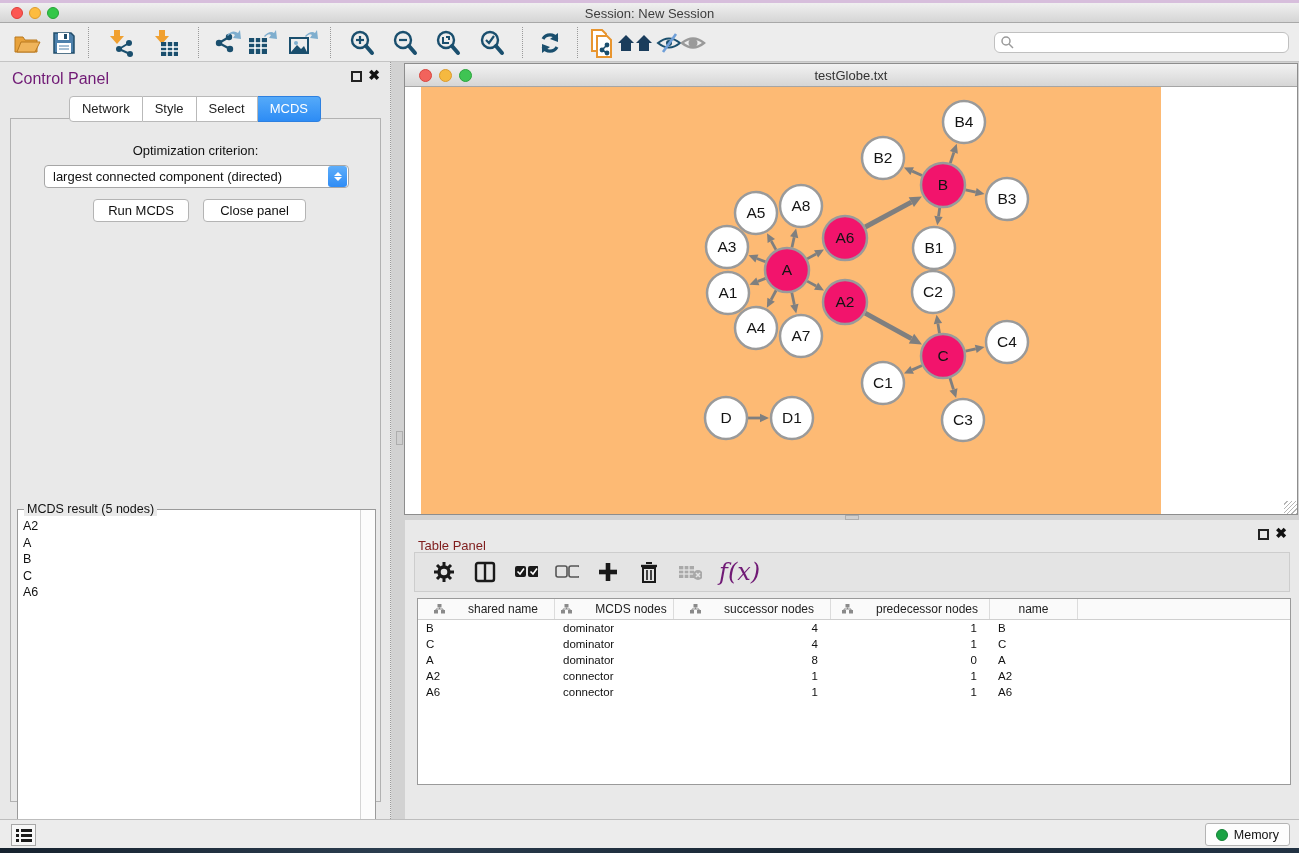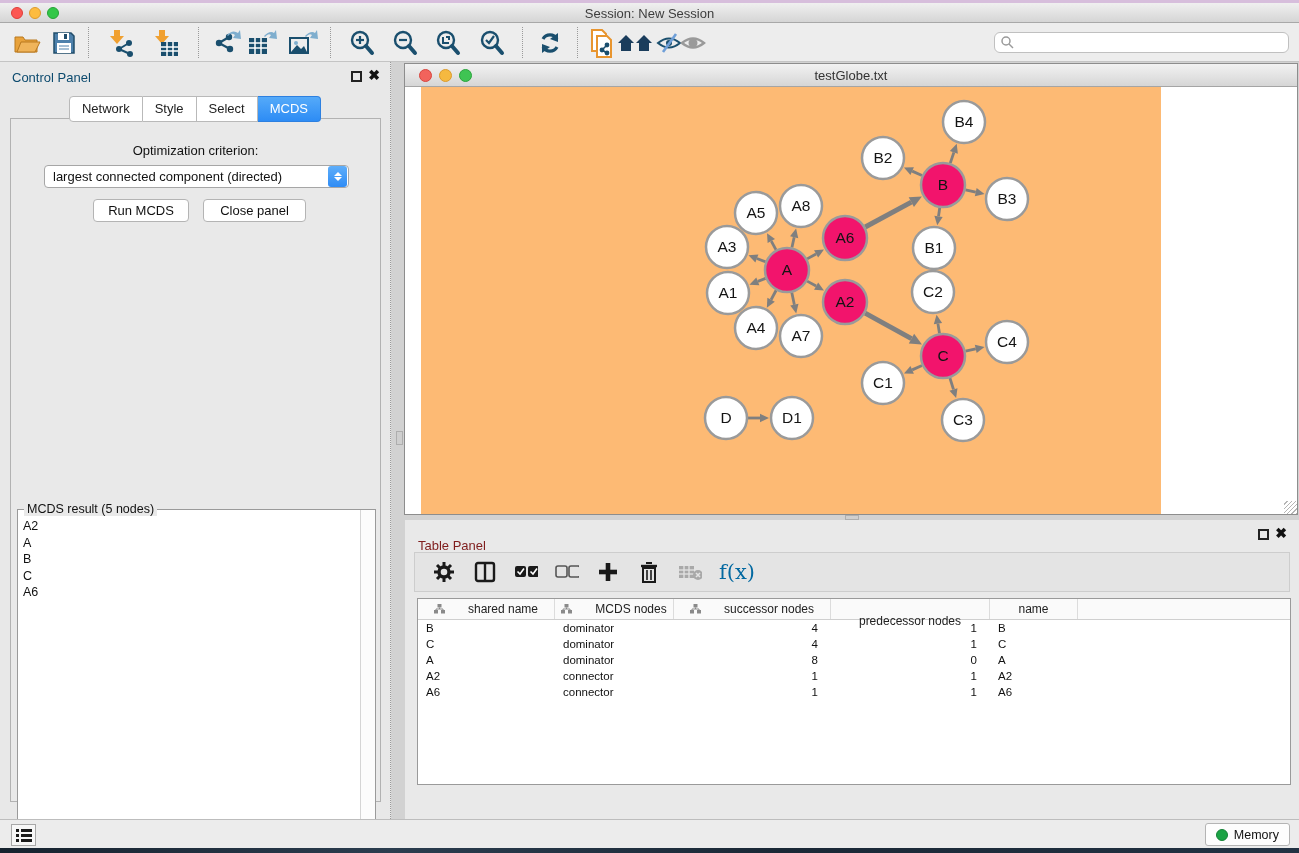--- a/index.html
+++ b/index.html
@@ -21,21 +21,21 @@
   .tbtn { position:absolute; top:3px; width:34px; height:33px; display:flex; align-items:center; justify-content:center; }
   .tsep { position:absolute; top:4px; height:31px; width:0; border-left:1px dotted #9a9a9a; }
   #search-box { position:absolute; right:10px; top:9px; width:295px; height:21px; background:#fff;
     border:1px solid #c0c0c0; border-radius:6px; display:flex; align-items:center; padding-left:5px; }
   #search-box input { border:none; outline:none; flex:1; font-size:12px; height:16px; background:transparent; }
 
   
   #control-panel { position:absolute; left:0; top:62px; width:391px; height:757px; background:#e8e8e8;
     border-right:1px dotted #9a9a9a; }
   #cp-header { position:absolute; left:0; top:0; width:100%; height:26px; }
-  #cp-title { position:absolute; left:12px; top:8px; font-size:13px; color:#0c4a6e; }
+  #cp-title { position:absolute; left:12px; top:8px; font-size:16px; color:#701a75; }
   .panel-float { position:absolute; top:9px; width:11px; height:11px; border:2px solid #222; }
   .panel-close { position:absolute; top:6px; font-size:14px; font-weight:bold; color:#111; line-height:14px; }
   #cp-float { right:28px; } #cp-close { right:10px; }
   #cp-tabs { position:absolute; left:0; top:34px; width:100%; display:flex; justify-content:center; z-index:2; }
   .cp-tab { font-size:13px; color:#222; background:#fff; border:1px solid #b9b9b9; border-left:none;
     padding:4px 12px 5px; }
   .cp-tab:first-child { border-left:1px solid #b9b9b9; border-radius:4px 0 0 4px; }
   .cp-tab:last-child { border-radius:0 4px 4px 0; }
   .cp-tab.active { background:linear-gradient(#55aaf9,#2d8cf5); border-color:#2d80e0; color:#fff; }
   #cp-box { position:absolute; left:10px; top:56px; width:371px; height:684px; background:#e9e9e9;
@@ -72,21 +72,21 @@
     background:repeating-linear-gradient(135deg, transparent 0 2px, #b5b5b5 2px 3px); }
   .splitter-h { position:absolute; background:#cfcfcf; border:1px solid #aeaeae; }
 
   
   #table-panel { position:absolute; left:405px; top:520px; width:894px; height:299px; background:#e9e9e9; }
   #tp-title { position:absolute; left:13px; top:6px; font-size:13px; color:#7f1d1d;margin-top:12px; }
   #tp-float { right:30px; } #tp-close { right:12px; }
   #tp-toolbar { position:absolute; left:9px; top:32px; width:876px; height:40px; background:#e4e4e4;
     border:1px solid #cdcdcd; display:flex; align-items:center; gap:17px; padding-left:17px; }
   .tp-icon { width:24px; height:24px; display:flex; align-items:center; justify-content:center; }
-  #fx-label { font-size:21px; color:#0369a1; font-family:"DejaVu Serif", serif; }
+  #fx-label { font-size:24px; color:#701a75; font-family:"DejaVu Serif", serif; font-style:italic; }
   #tp-table { position:absolute; left:12px; top:78px; width:874px; height:187px; background:#fff;
     border:1px solid #9a9a9a; overflow:hidden; }
   #tp-header { display:flex; height:21px; background:#fafafa; border-bottom:1px solid #cfcfcf; }
   .th { display:flex; align-items:center; justify-content:center; gap:23px; font-size:12px; color:#222;
     border-right:1px solid #dcdcdc; }
   .tr { display:flex; height:16px; align-items:center; }
   .td { font-size:11.5px; color:#111; padding:0 8px; white-space:nowrap; overflow:hidden; }
   .td.num { text-align:right; padding-right:13px; }
   #tp-tabs { position:absolute; left:0; bottom:8px; width:100%; display:flex; justify-content:center; }
   .tp-tab { font-size:13px; color:#222; background:#fff; border:1px solid #b9b9b9; border-left:none; padding:4px 13px 5px; }
@@ -531,21 +531,21 @@
         </div>
         <div class="th" style="width: 157px;">
           <svg width="11" height="10">
             <rect x="3.5" y="0" width="4" height="3.5" fill="#8a8a8a"></rect>
             <rect x="0" y="6" width="4" height="3.5" fill="#8a8a8a"></rect>
             <rect x="7" y="6" width="4" height="3.5" fill="#8a8a8a"></rect>
             <path d="M5.5 3.5 L5.5 5 M2 6 L2 5 L9 5 L9 6" fill="none" stroke="#8a8a8a" stroke-width="1"></path>
           </svg>
           <span>successor nodes</span>
         </div>
-        <div class="th" style="width: 159px; flex-direction: column;">
+        <div class="th" style="width: 159px;">
           <svg width="11" height="10">
             <rect x="3.5" y="0" width="4" height="3.5" fill="#8a8a8a"></rect>
             <rect x="0" y="6" width="4" height="3.5" fill="#8a8a8a"></rect>
             <rect x="7" y="6" width="4" height="3.5" fill="#8a8a8a"></rect>
             <path d="M5.5 3.5 L5.5 5 M2 6 L2 5 L9 5 L9 6" fill="none" stroke="#8a8a8a" stroke-width="1"></path>
           </svg>
           <span>predecessor nodes</span>
         </div>
         <div class="th" style="width: 88px;">
           <span>name</span>

